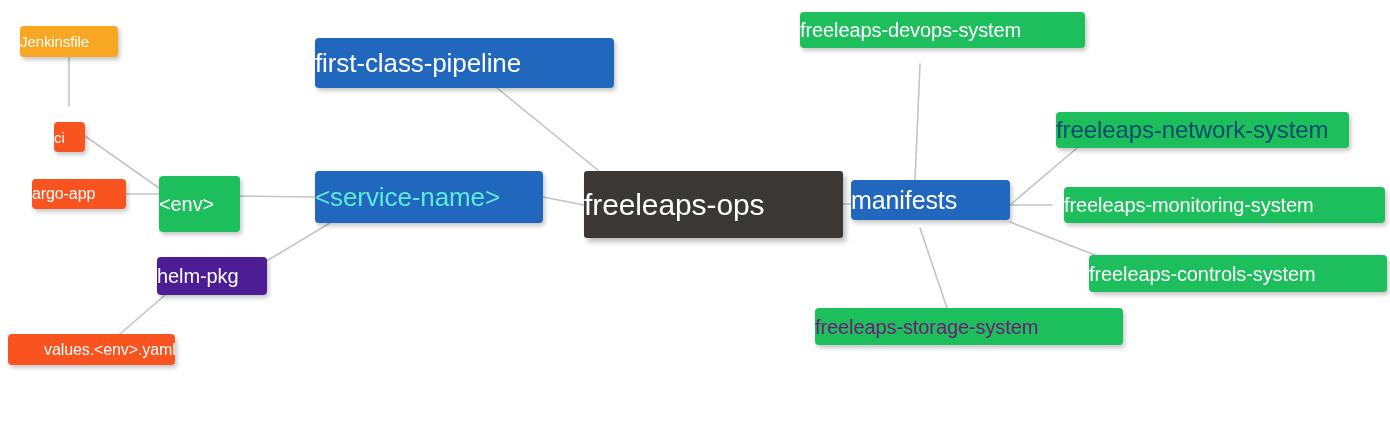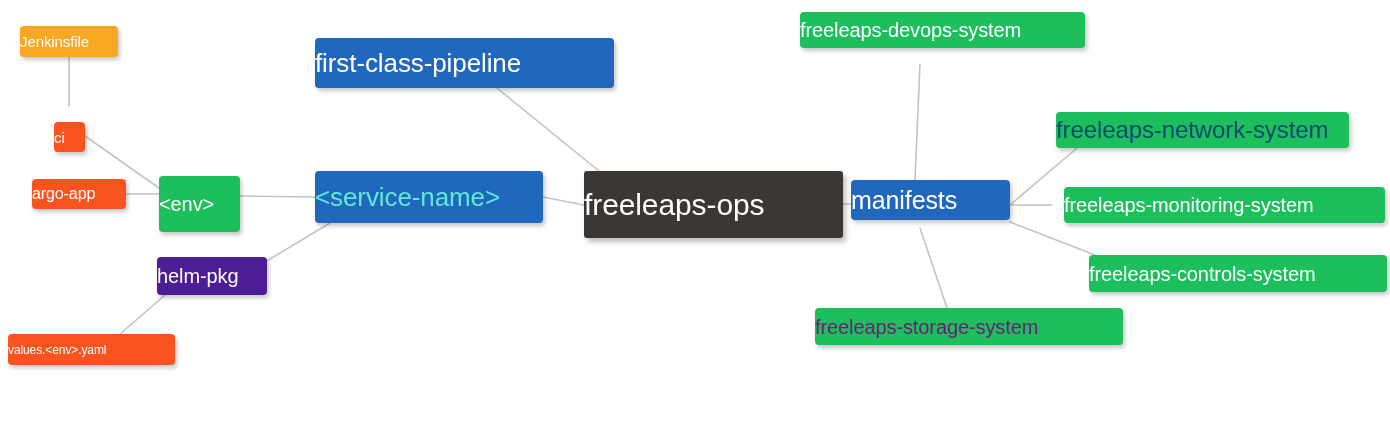--- a/index.html
+++ b/index.html
@@ -104,21 +104,21 @@
       </div>
       <div class="mm-node lvl-green" style="left: 157px; top: 257px; width: 110px; height: 38px; font-size: 20px; background: #4c1d95; color: rgb(255, 255, 255);">
         <span>helm-pkg</span>
       </div>
       <div class="mm-node lvl-red" style="left: 54px; top: 122px; width: 31px; height: 30px; font-size: 15px; background: rgb(249, 84, 31); color: rgb(255, 255, 255);">
         <span>ci</span>
       </div>
       <div class="mm-node lvl-red" style="left: 32px; top: 179px; width: 94px; height: 30px; font-size: 16px; background: rgb(249, 84, 31); color: rgb(255, 255, 255);">
         <span>argo-app</span>
       </div>
-      <div class="mm-node lvl-red" style="left: 8px; top: 334px; width: 167px; height: 31px; font-size: 12px; background: rgb(249, 84, 31); color: rgb(255, 255, 255);">
+      <div class="mm-node lvl-red" style="left: 8px; top: 334px; width: 167px; height: 31px; font-size: 16px; background: rgb(249, 84, 31); color: rgb(255, 255, 255); padding-left: 36px;">
         <span>values.&lt;env&gt;.yaml</span>
       </div>
       <div class="mm-node lvl-amber" style="left: 20px; top: 26px; width: 98px; height: 31px; font-size: 15px; background: rgb(248, 167, 35); color: rgb(255, 255, 255);">
         <span>Jenkinsfile</span>
       </div>
       <div class="mm-node lvl-green" style="left: 800px; top: 12px; width: 285px; height: 36px; font-size: 20px; background: rgb(29, 191, 92); color: rgb(255, 255, 255);">
         <span>freeleaps-devops-system</span>
       </div>
       <div class="mm-node lvl-green" style="left: 1056px; top: 112px; width: 293px; height: 36px; font-size: 24px; background: rgb(29, 191, 92); color: #0c4a6e;">
         <span>freeleaps-network-system</span>

